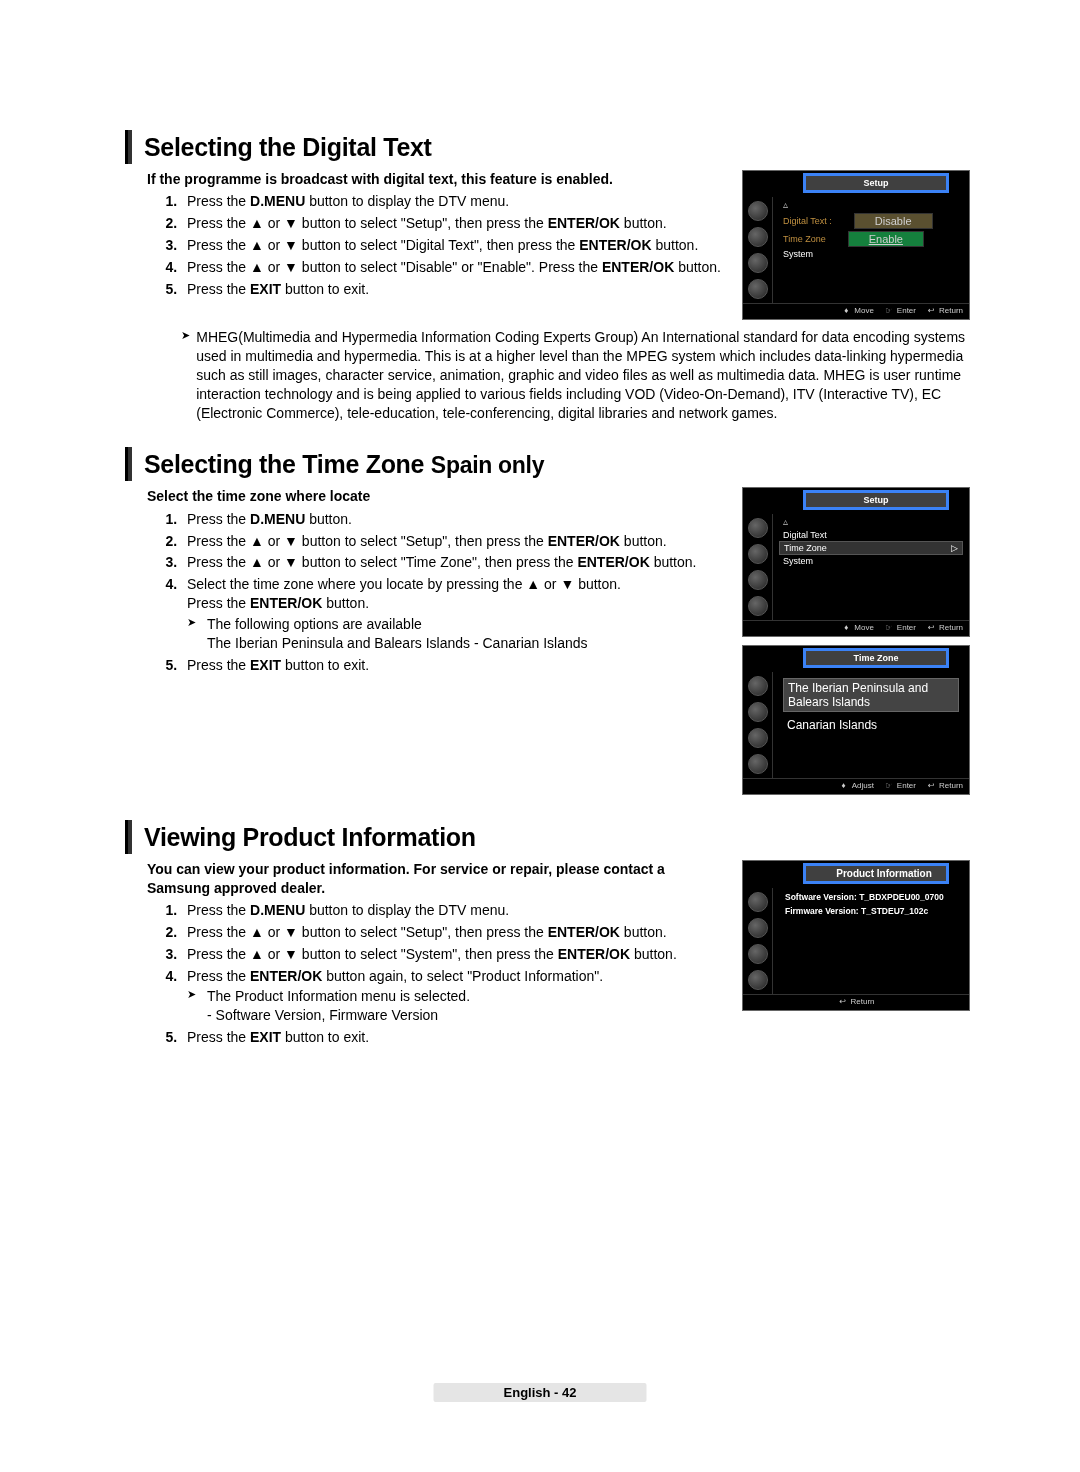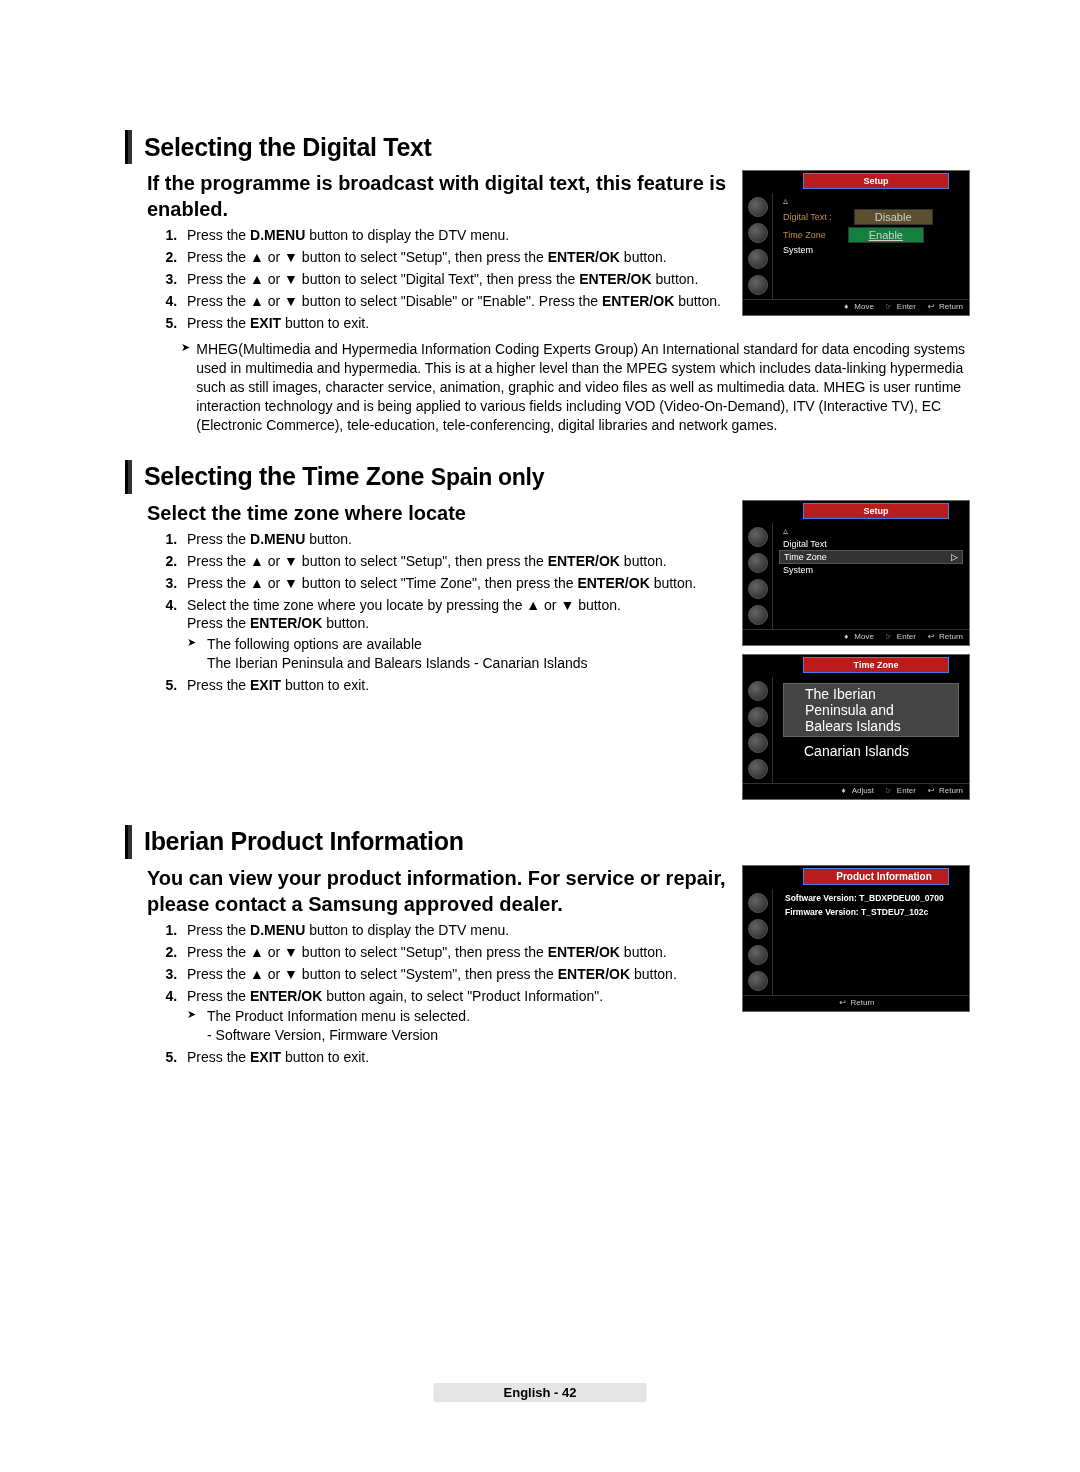--- a/index.html
+++ b/index.html
@@ -23,21 +23,21 @@
   }
   h2 {
     font-size: 25px;
     font-weight: bold;
     font-family: Arial, sans-serif;
     letter-spacing: -0.3px;
   }
   h2 .sub { font-size: 23px; font-weight: bold; }
   .content-row { display: flex; gap: 15px; align-items: flex-start; padding-left: 22px; }
   .content-col { flex: 1; }
-  .intro { font-size: 20px; font-weight: bold; line-height: 1.3; margin-bottom: 4px; }
+  .intro { font-size: 14px; font-weight: bold; line-height: 1.3; margin-bottom: 4px; }
   ol { padding-left: 34px; font-size: 14px; line-height: 1.35; }
   ol > li { padding-left: 6px; margin-top: 3px; }
   ol > li::marker { font-weight: bold; }
   .sub-note { display: flex; align-items: flex-start; margin-top: 2px; }
   .arrow-icon {
     display: inline-block;
     width: 14px; height: 14px;
     margin-right: 6px;
     font-size: 11px;
     line-height: 14px;
@@ -45,28 +45,28 @@
   
   .panel {
     width: 228px;
     background: #000;
     border: 1px solid #666;
     color: #fff;
     font-size: 9px;
     position: relative;
   }
   .panel-title {
-    background: #b91c1c;
+    background: #404040;
     color: #fff;
     font-size: 9px;
     font-weight: bold;
     text-align: center;
     padding: 2px 0;
     margin: 2px 20px 4px 60px;
-    border: 1px solid #3b82f6;
+    border: 3px solid #3b82f6;
   }
   .panel-title.small { margin: 2px 20px 4px 60px; font-size: 10px; padding-left: 16px; }
   .panel-body { display: flex; min-height: 95px; }
   .panel-icons {
     width: 30px;
     padding: 4px 0;
     display: flex;
     flex-direction: column;
     gap: 6px;
     align-items: center;
@@ -92,23 +92,23 @@
   .menu-row.selected { color: #fff; border: 1px solid #555; background: #333; }
   .menu-tag {
     background: #5a5030;
     color: #d0d0d0;
     padding: 1px 20px;
     font-size: 11px;
     border: 1px solid #333;
   }
   .menu-tag.light { background: #15803d; text-decoration: underline; }
   .tz-item {
-    font-size: 14px;
+    font-size: 12px;
     color: #fff;
-    padding: 2px 21px;
+    padding: 2px 4px;
     margin: 4px 4px;
   }
   .tz-item.sel {
     background: #444;
     border: 1px solid #666;
   }
   .panel-footer {
     display: flex;
     justify-content: flex-end;
     gap: 10px;
@@ -292,21 +292,21 @@
             </span>
         </div>
       </div>
     </div>
   </div>
 </div>
 
 <div class="section">
   <div class="heading-row">
     <div class="heading-bar"></div>
-    <h2>Iberian Product Information</h2>
+    <h2>Viewing Product Information</h2>
   </div>
   <div class="content-row">
     <div class="content-col">
       <div class="intro">You can view your product information. For service or repair, please contact a Samsung approved dealer.</div>
       <ol>
         <li><span>Press the </span><b>D.MENU</b><span> button to display the DTV menu.</span></li>
         <li><span>Press the ▲ or ▼ button to select "Setup", then press the </span><b>ENTER/OK</b><span> button.</span></li>
         <li><span>Press the ▲ or ▼ button to select "System", then press the </span><b>ENTER/OK</b><span> button.</span></li>
         <li>
           <span>Press the </span><b>ENTER/OK</b><span> button again, to select "Product Information".</span>

